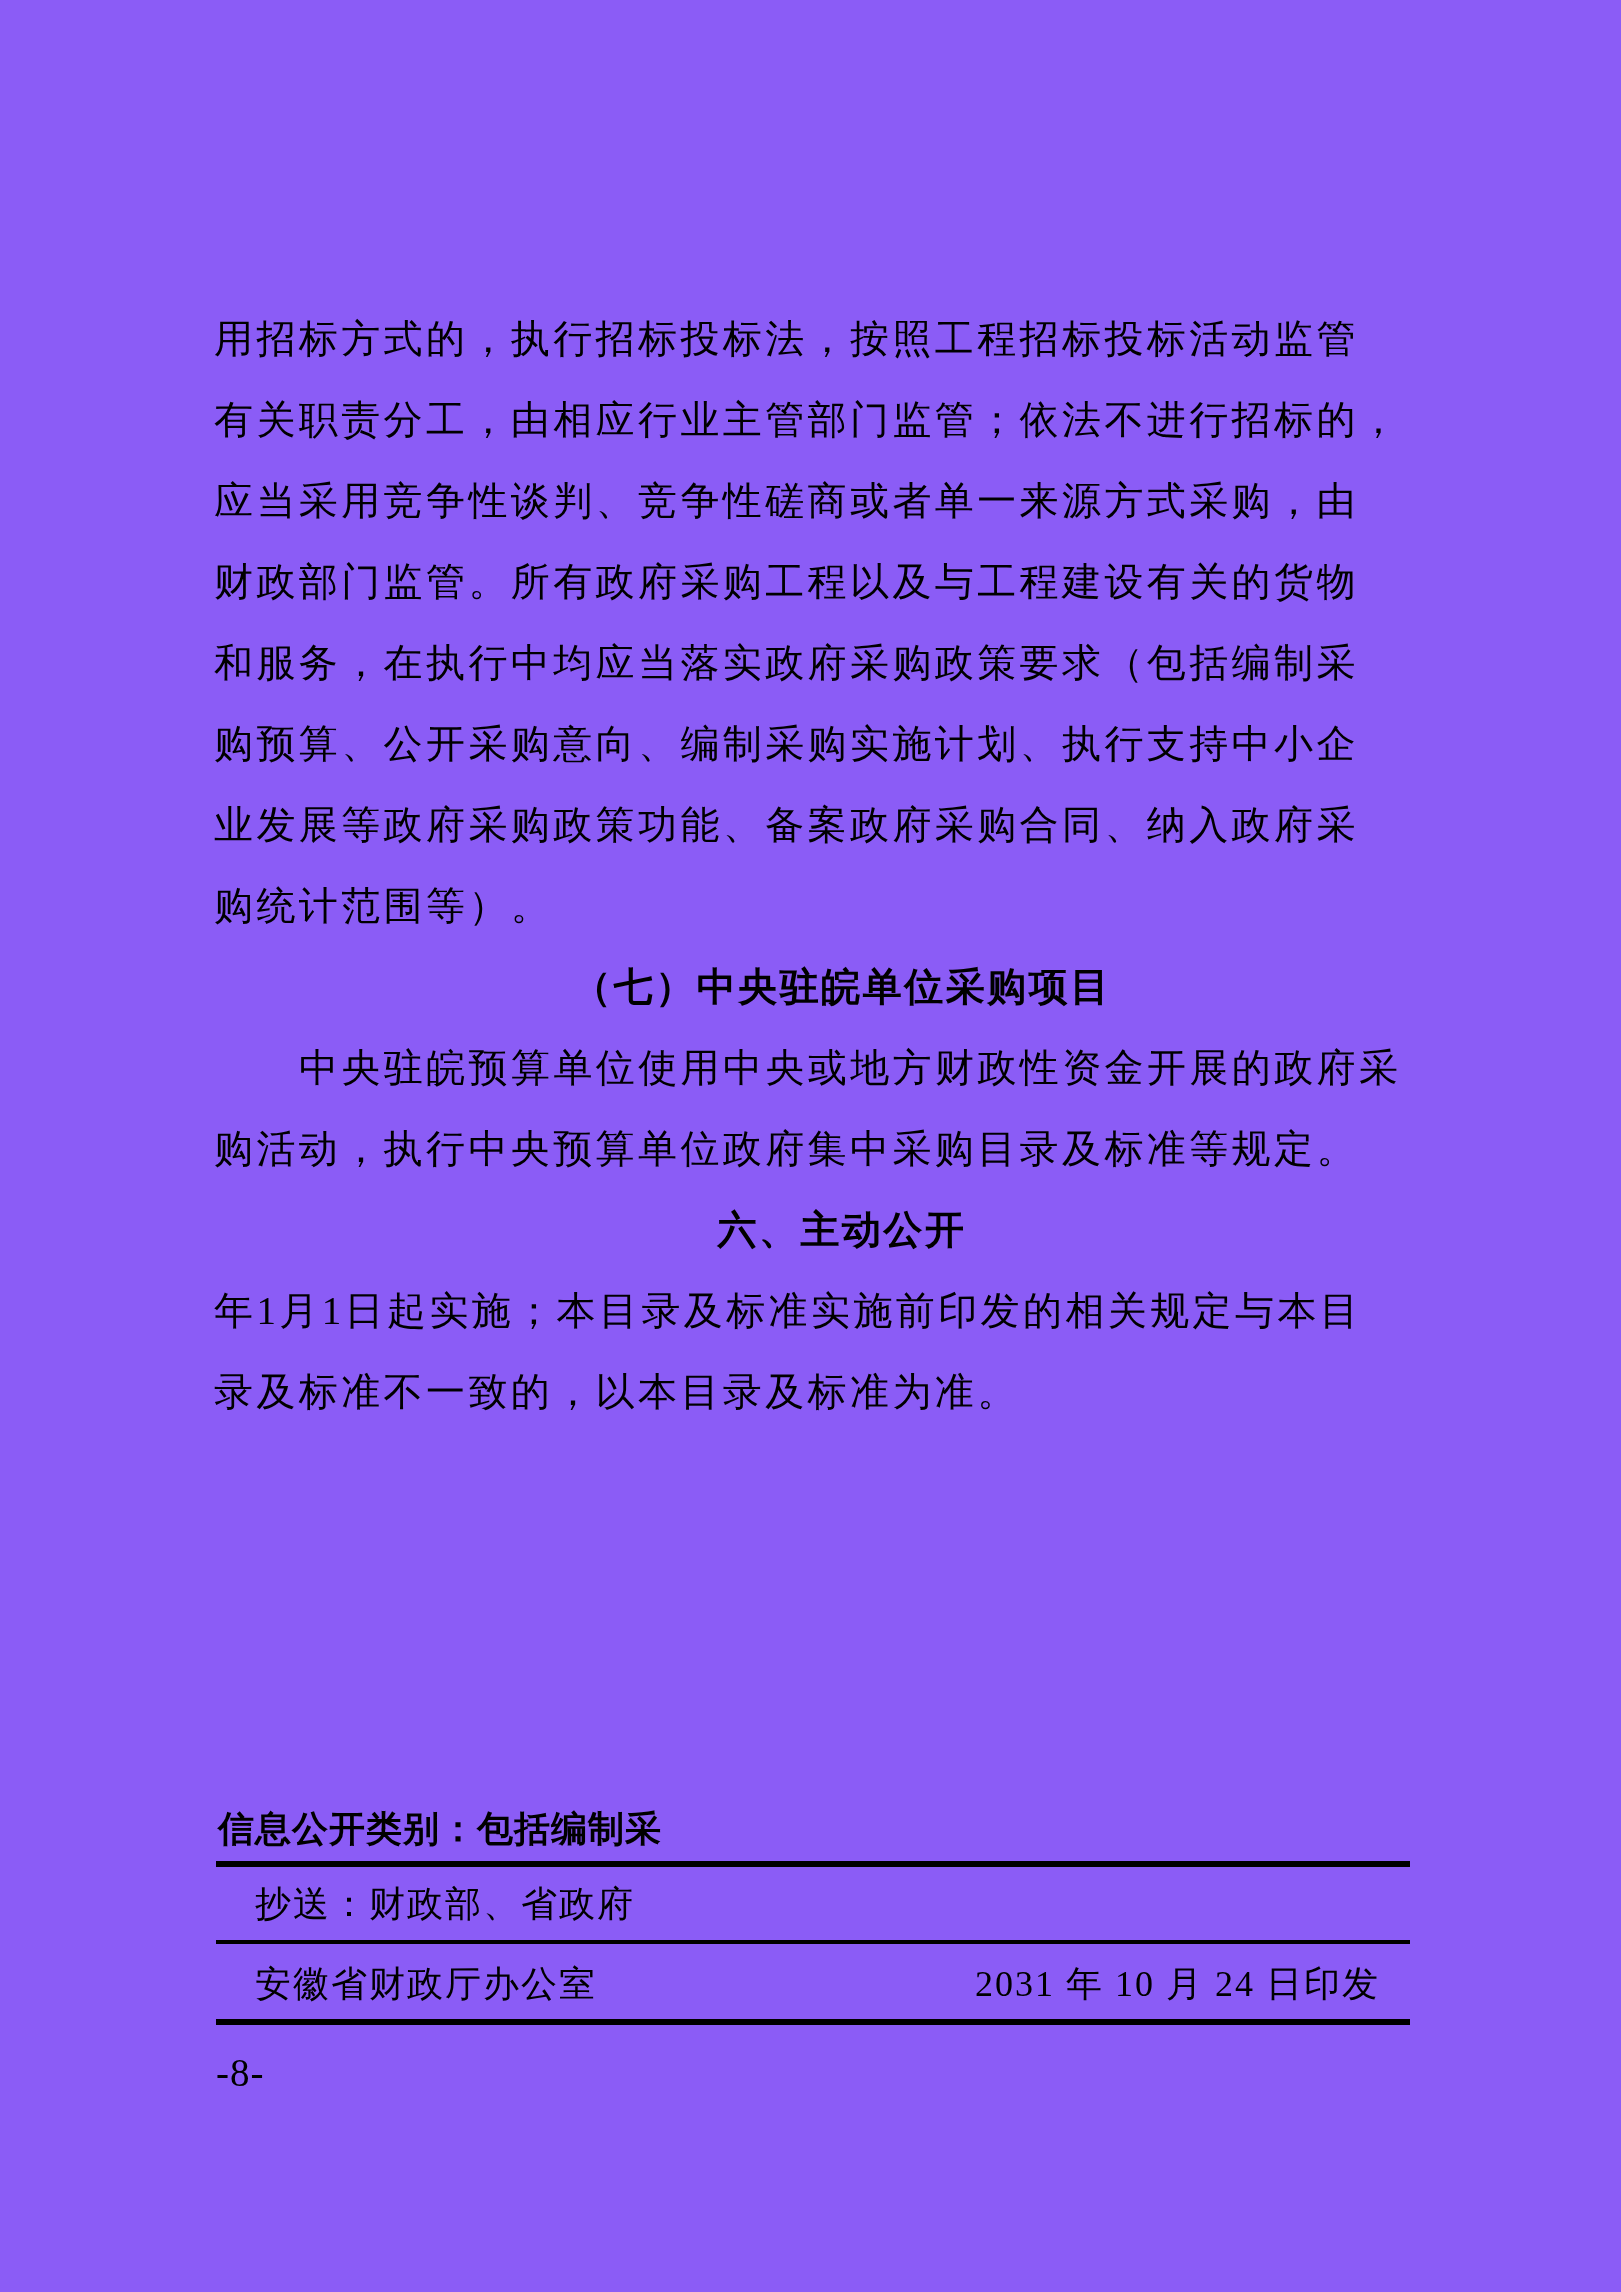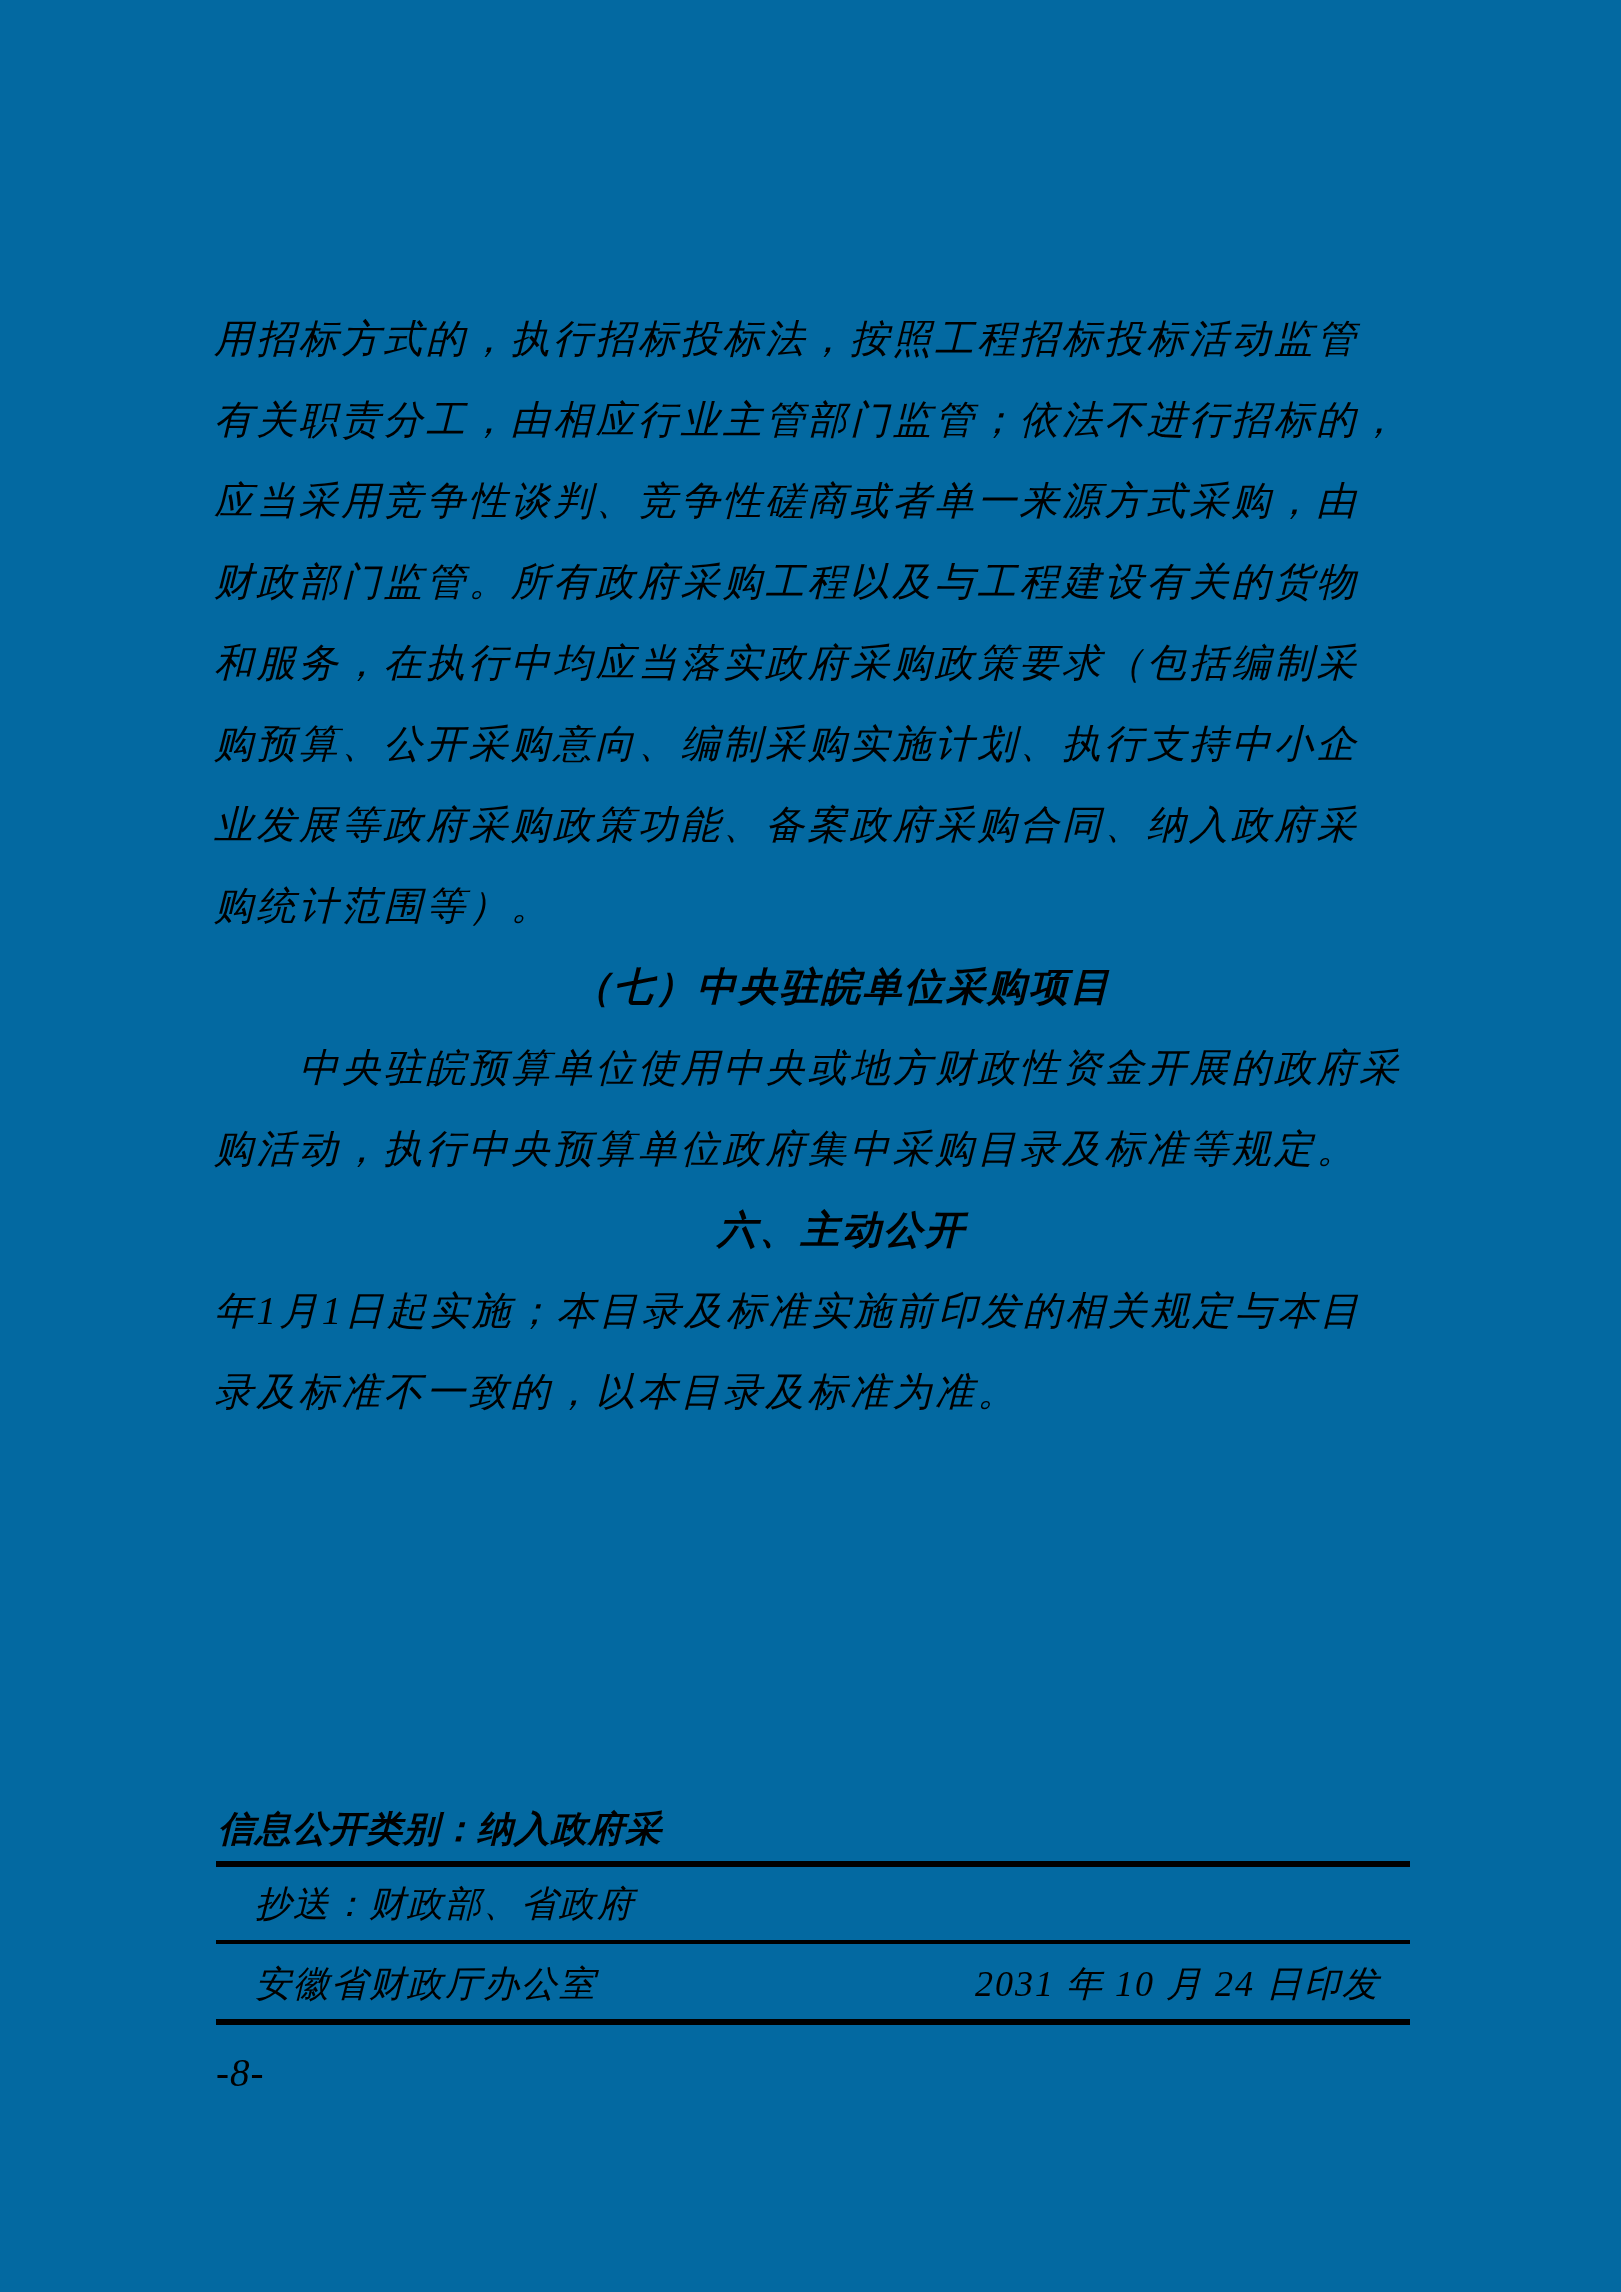--- a/index.html
+++ b/index.html
@@ -8,22 +8,21 @@
     height: 2293px;
     background: #ffffff;
     position: relative;
     font-family: "Liberation Serif", "DejaVu Serif", serif;
     color: #000000;
     overflow: hidden;
   }
   .page {
     position: absolute;
     inset: 0;
-    background: #0369a1;
-    font-style: italic;
+    background: #8b5cf6;
   }
   
   .body-text {
     position: absolute;
     left: 214px;
     top: 298px;
     width: 1171px;
   }
   .line {
     height: 81px;
@@ -102,21 +101,21 @@
       <div class="line">业发展等政府采购政策功能、备案政府采购合同、纳入政府采</div>
       <div class="line">购统计范围等）。</div>
       <div class="line bold" style="padding-left: 85px;">（七）中央驻皖单位采购项目</div>
       <div class="line" style="padding-left: 85px;">中央驻皖预算单位使用中央或地方财政性资金开展的政府采</div>
       <div class="line">购活动，执行中央预算单位政府集中采购目录及标准等规定。</div>
       <div class="line bold" style="padding-left: 85px;">六、主动公开</div>
       <div class="line">年1月1日起实施；本目录及标准实施前印发的相关规定与本目</div>
       <div class="line">录及标准不一致的，以本目录及标准为准。</div>
     </main>
 
-  <div class="publicity">信息公开类别：纳入政府采</div>
+  <div class="publicity">信息公开类别：包括编制采</div>
 
   <div class="sep sep1"></div>
 
   <div class="copy-to">抄送：财政部、省政府</div>
 
   <div class="sep sep2"></div>
 
   <div class="issuer-row">
     <span>安徽省财政厅办公室</span>
     <span>2031 年 10 月 24 日印发</span>

